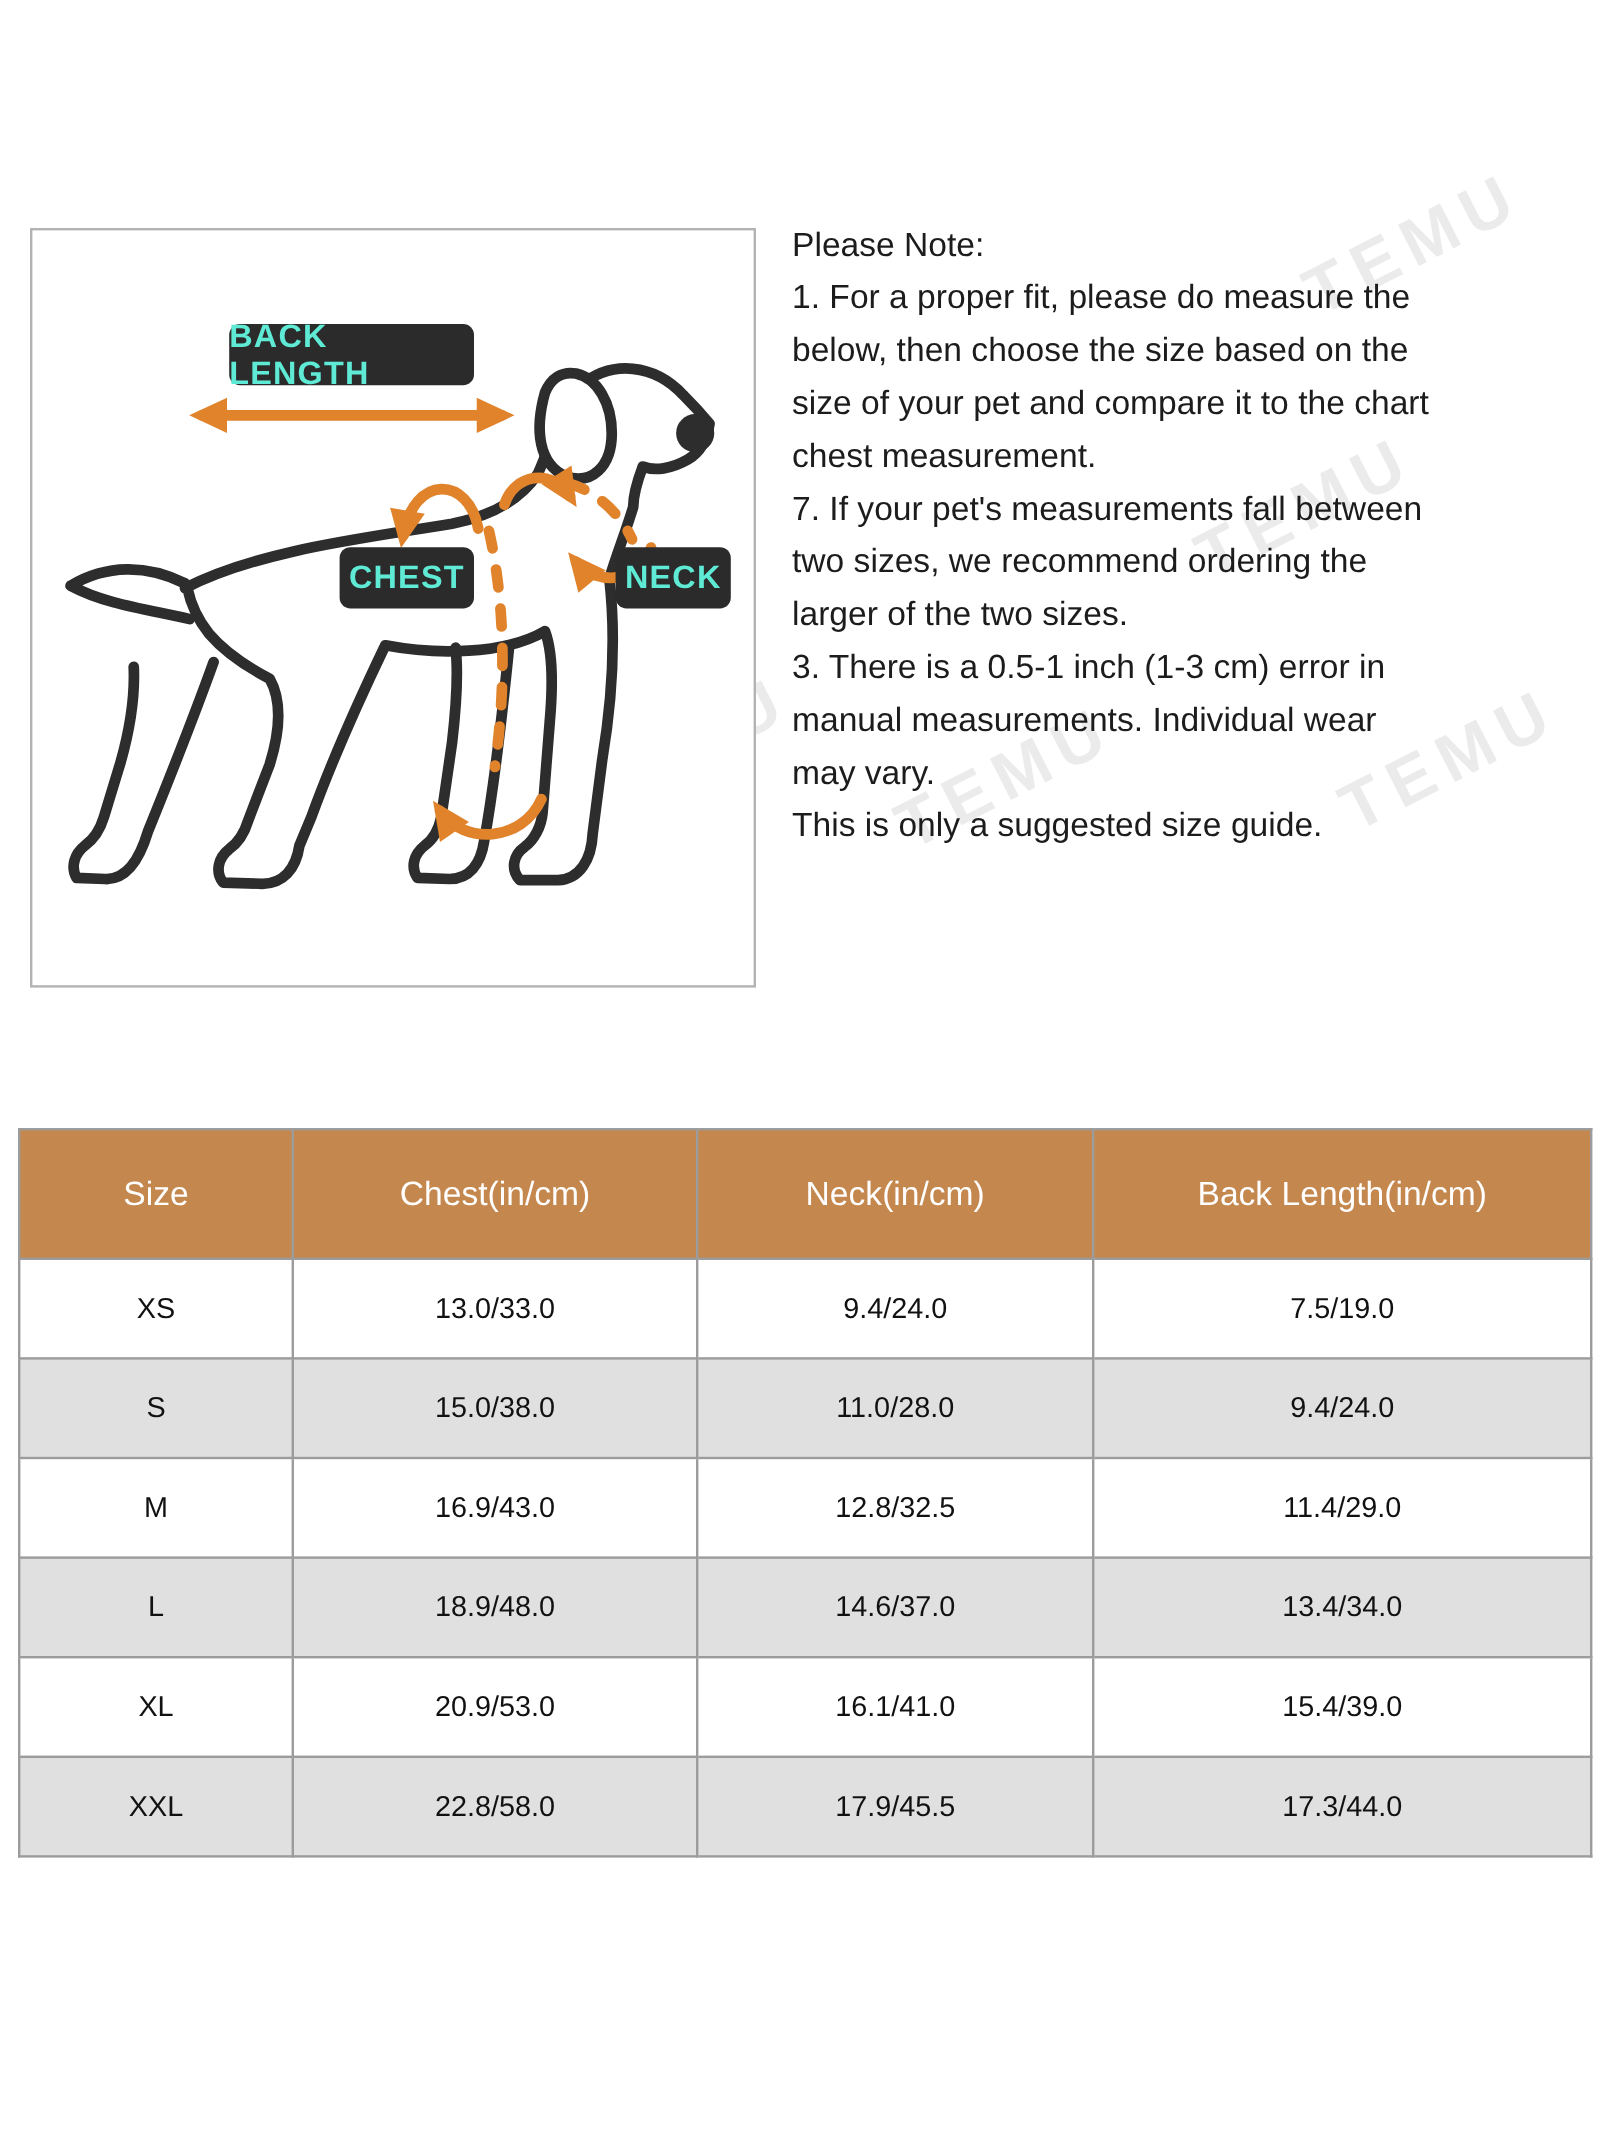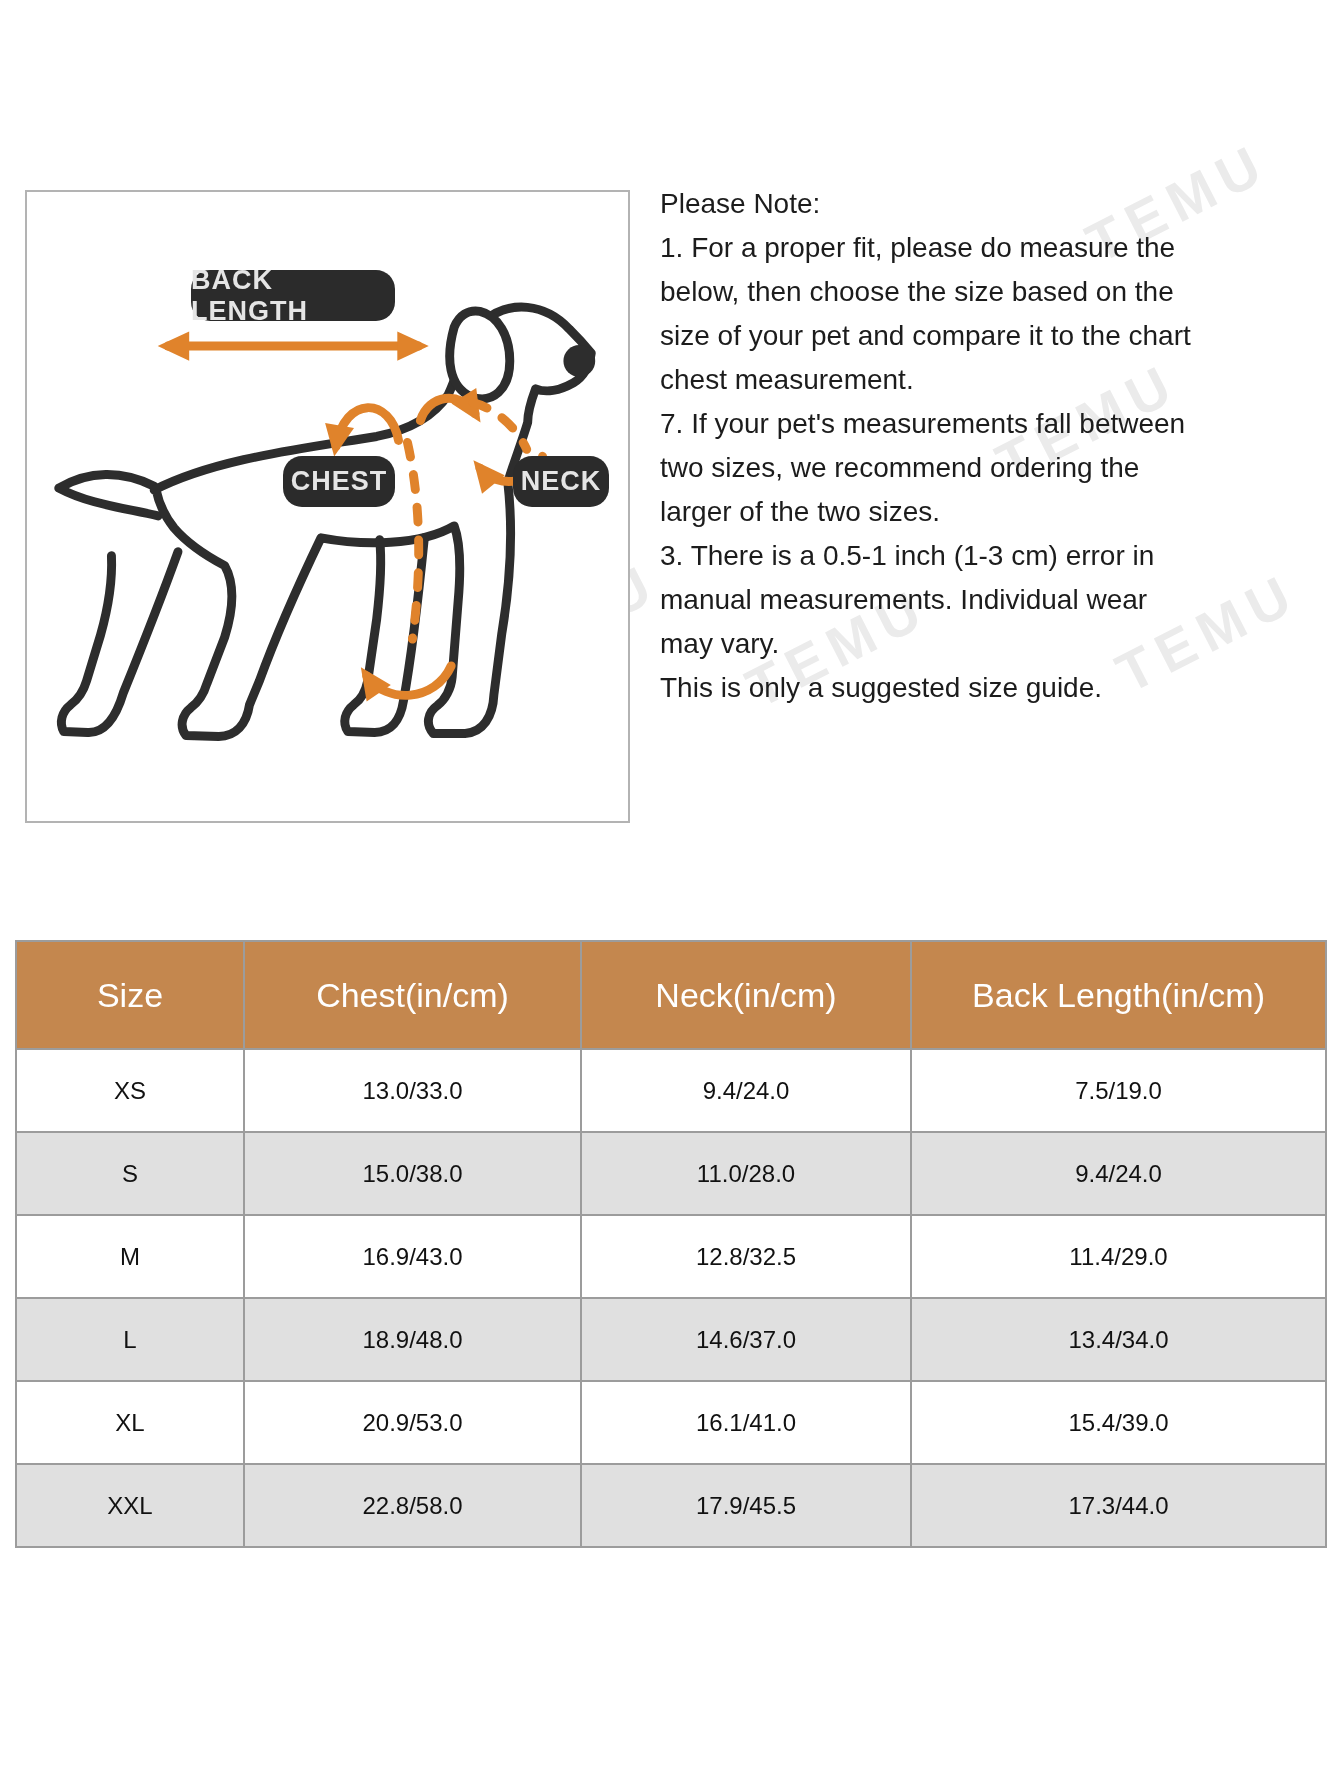--- a/index.html
+++ b/index.html
@@ -4,35 +4,35 @@
 <style>
   html,body{margin:0;padding:0;background:#ffffff;}
   .page{position:relative;width:1340px;height:1785px;background:#ffffff;overflow:hidden;
         font-family:"Liberation Sans", sans-serif;}
   .wm{position:absolute;font-weight:bold;font-size:56px;letter-spacing:9px;color:#ebebeb;
       transform:rotate(-27deg);user-select:none;pointer-events:none;}
   
   .diagram{position:absolute;left:25px;top:190px;width:605px;height:633px;
            border:2px solid #b3b3b3;background:#ffffff;box-sizing:border-box;}
   .diagram svg{position:absolute;left:0;top:0;width:100%;height:100%;}
-  .measure-label{position:absolute;background:#2b2b2b;color:#e5e5e5;font-weight:bold;
-                 font-size:27px;letter-spacing:1px;border-radius:19px;display:flex;
+  .measure-label{position:absolute;background:#2b2b2b;color:#5eead4;font-weight:bold;
+                 font-size:27px;letter-spacing:1px;border-radius:9px;display:flex;
                  align-items:center;justify-content:center;}
   .lbl-back{left:164px;top:78px;width:204px;height:51px;}
   .lbl-chest{left:256px;top:264px;width:112px;height:51px;}
   .lbl-neck{left:486px;top:264px;width:96px;height:51px;}
   
   .note{position:absolute;left:660px;top:182px;width:676px;color:#1c1c1c;
         font-size:28px;line-height:44px;}
   .note div{white-space:nowrap;}
   
   .size-table{position:absolute;left:15px;top:940px;width:1310px;border-collapse:collapse;
               table-layout:fixed;text-align:center;color:#111111;}
   .size-table th,.size-table td{border:2px solid #9c9c9c;padding:0;vertical-align:middle;}
-  .size-table th{height:106px;background:#c4874e;color:#ffffff;font-weight:normal;font-size:34px;}
+  .size-table th{height:106px;background:#c4874e;color:#ffffff;font-weight:normal;font-size:28px;}
   .size-table td{height:81px;font-size:24px;background:#ffffff;}
   .size-table tr.alt td{background:#e0e0e0;}
 </style>
 </head>
 <body>
 
 <div class="page">
 
   <span class="wm" style="left:70px;top:240px;">TEMU</span>
   <span class="wm" style="left:35px;top:520px;">TEMU</span>

